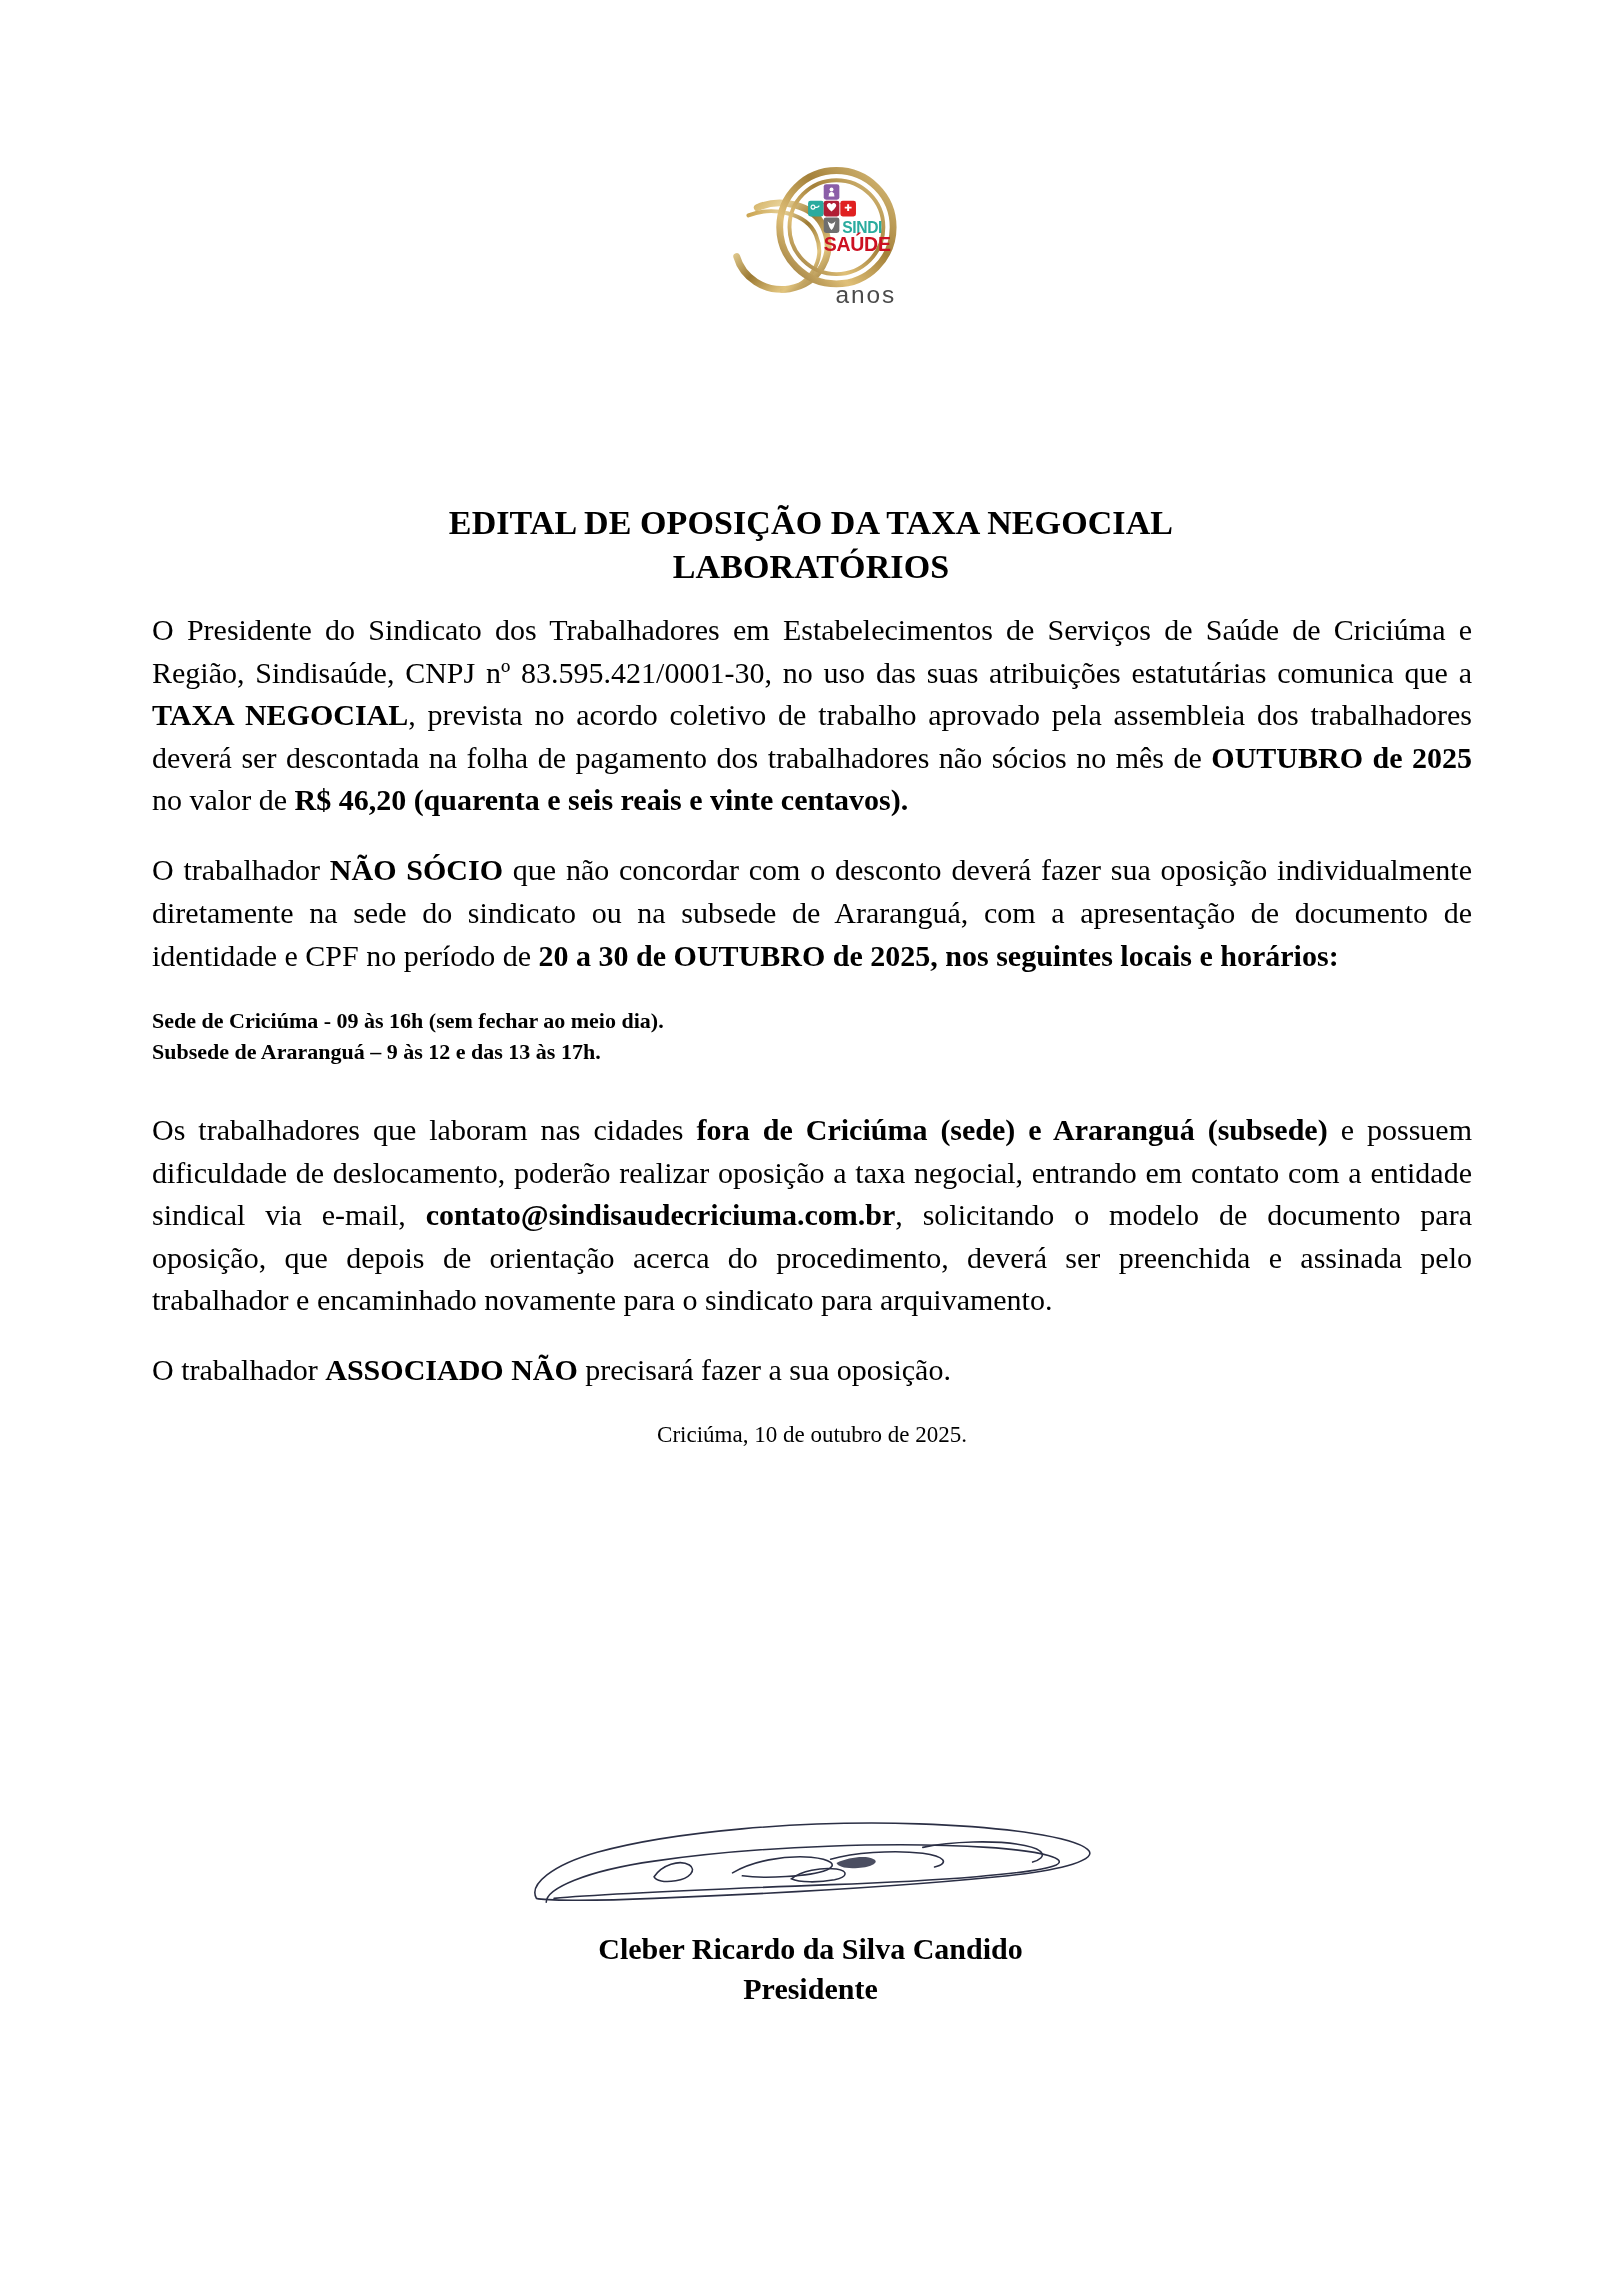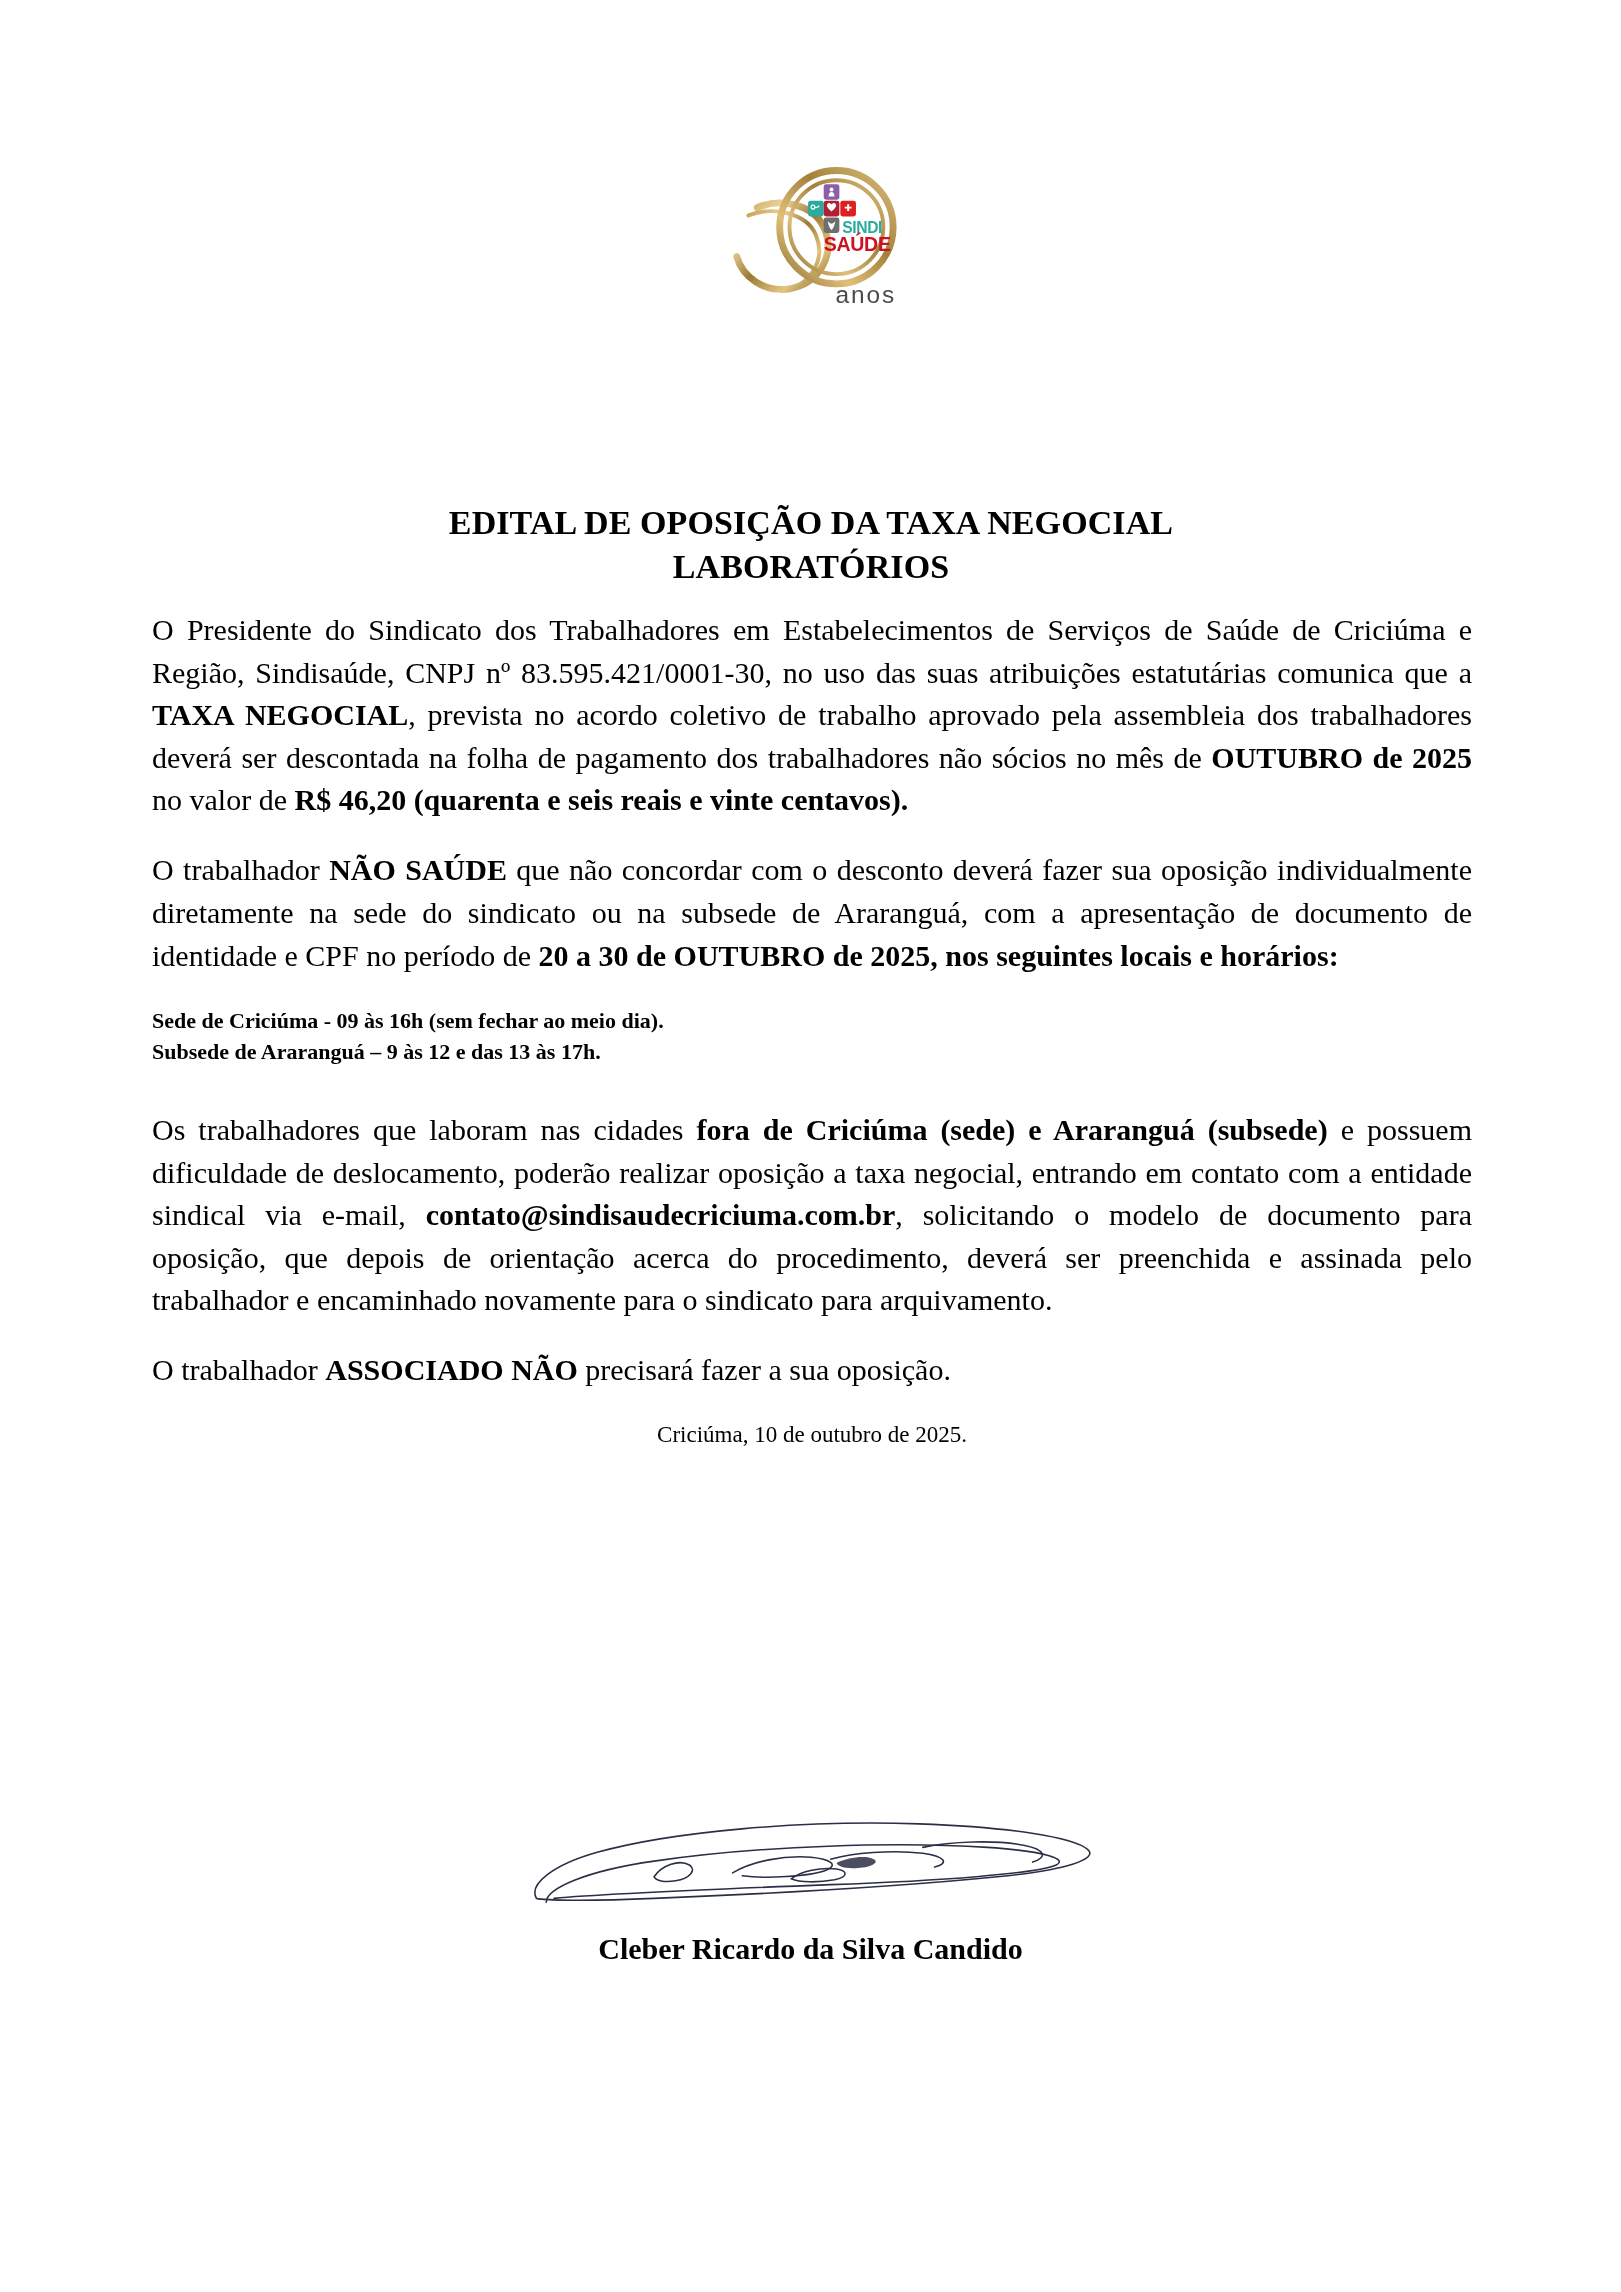--- a/index.html
+++ b/index.html
@@ -165,21 +165,21 @@
 
   <h1 class="doc-title">
     <span class="line">EDITAL DE OPOSIÇÃO DA TAXA NEGOCIAL</span>
     <span class="line">LABORATÓRIOS</span>
   </h1>
 
   <div class="body-area">
 
     <p class="para"><span>O Presidente do Sindicato dos Trabalhadores em Estabelecimentos de Serviços de Saúde de Criciúma e Região, Sindisaúde, CNPJ nº 83.595.421/0001-30, no uso das suas atribuições estatutárias comunica que a </span><span class="b">TAXA NEGOCIAL</span><span>, prevista no acordo coletivo de trabalho aprovado pela assembleia dos trabalhadores deverá ser descontada na folha de pagamento dos trabalhadores não sócios no mês de </span><span class="b">OUTUBRO de 2025</span><span> no valor de </span><span class="b">R$ 46,20 (quarenta e seis reais e vinte centavos).</span></p>
 
-    <p class="para"><span>O trabalhador </span><span class="b">NÃO SAÚDE</span><span> que não concordar com o desconto deverá fazer sua oposição individualmente diretamente na sede do sindicato ou na subsede de Araranguá, com a apresentação de documento de identidade e CPF no período de </span><span class="b">20 a 30 de OUTUBRO de 2025, nos seguintes locais e horários:</span></p>
+    <p class="para"><span>O trabalhador </span><span class="b">NÃO SÓCIO</span><span> que não concordar com o desconto deverá fazer sua oposição individualmente diretamente na sede do sindicato ou na subsede de Araranguá, com a apresentação de documento de identidade e CPF no período de </span><span class="b">20 a 30 de OUTUBRO de 2025, nos seguintes locais e horários:</span></p>
 
     <div class="locations">
       <span class="line">Sede de Criciúma - 09 às 16h (sem fechar ao meio dia).</span>
       <span class="line">Subsede de Araranguá – 9 às 12 e das 13 às 17h.</span>
     </div>
 
     <p class="para"><span>Os trabalhadores que laboram nas cidades </span><span class="b">fora de Criciúma (sede) e Araranguá (subsede)</span><span> e possuem dificuldade de deslocamento, poderão realizar oposição a taxa negocial, entrando em contato com a entidade sindical via e-mail, </span><span class="b">contato@sindisaudecriciuma.com.br</span><span>, solicitando o modelo de documento para oposição, que depois de orientação acerca do procedimento, deverá ser preenchida e assinada pelo trabalhador e encaminhado novamente para o sindicato para arquivamento.</span></p>
 
     <p class="para"><span>O trabalhador </span><span class="b">ASSOCIADO NÃO</span><span> precisará fazer a sua oposição.</span></p>
 
@@ -196,17 +196,18 @@
         <path d="M150,70 C158,58 176,52 186,58 C194,63 186,72 172,74 C160,76 152,74 150,70 Z"></path>
         <path d="M230,66 C250,54 282,48 310,50 C330,52 338,58 326,63 C308,70 262,72 240,69"></path>
         <path d="M290,72 C300,64 320,60 336,62 C348,64 348,70 334,73 C318,76 298,76 290,72 Z"></path>
         <path d="M330,52 C352,46 392,42 424,46 C446,49 452,56 436,60"></path>
         <path d="M424,40 C452,34 498,32 528,38 C548,42 552,50 536,55"></path>
       </g>
       <path d="M336,56 C348,50 366,48 374,52 C380,55 372,60 358,61 C346,62 338,60 336,56 Z" fill="#2b2f45" opacity="0.85"></path>
     </svg>
     <div class="signer">
       <span class="line">Cleber Ricardo da Silva Candido</span>
+      <span class="line">Presidente</span>
     </div>
   </div>
 
 </div>
 
 
 </body></html>

